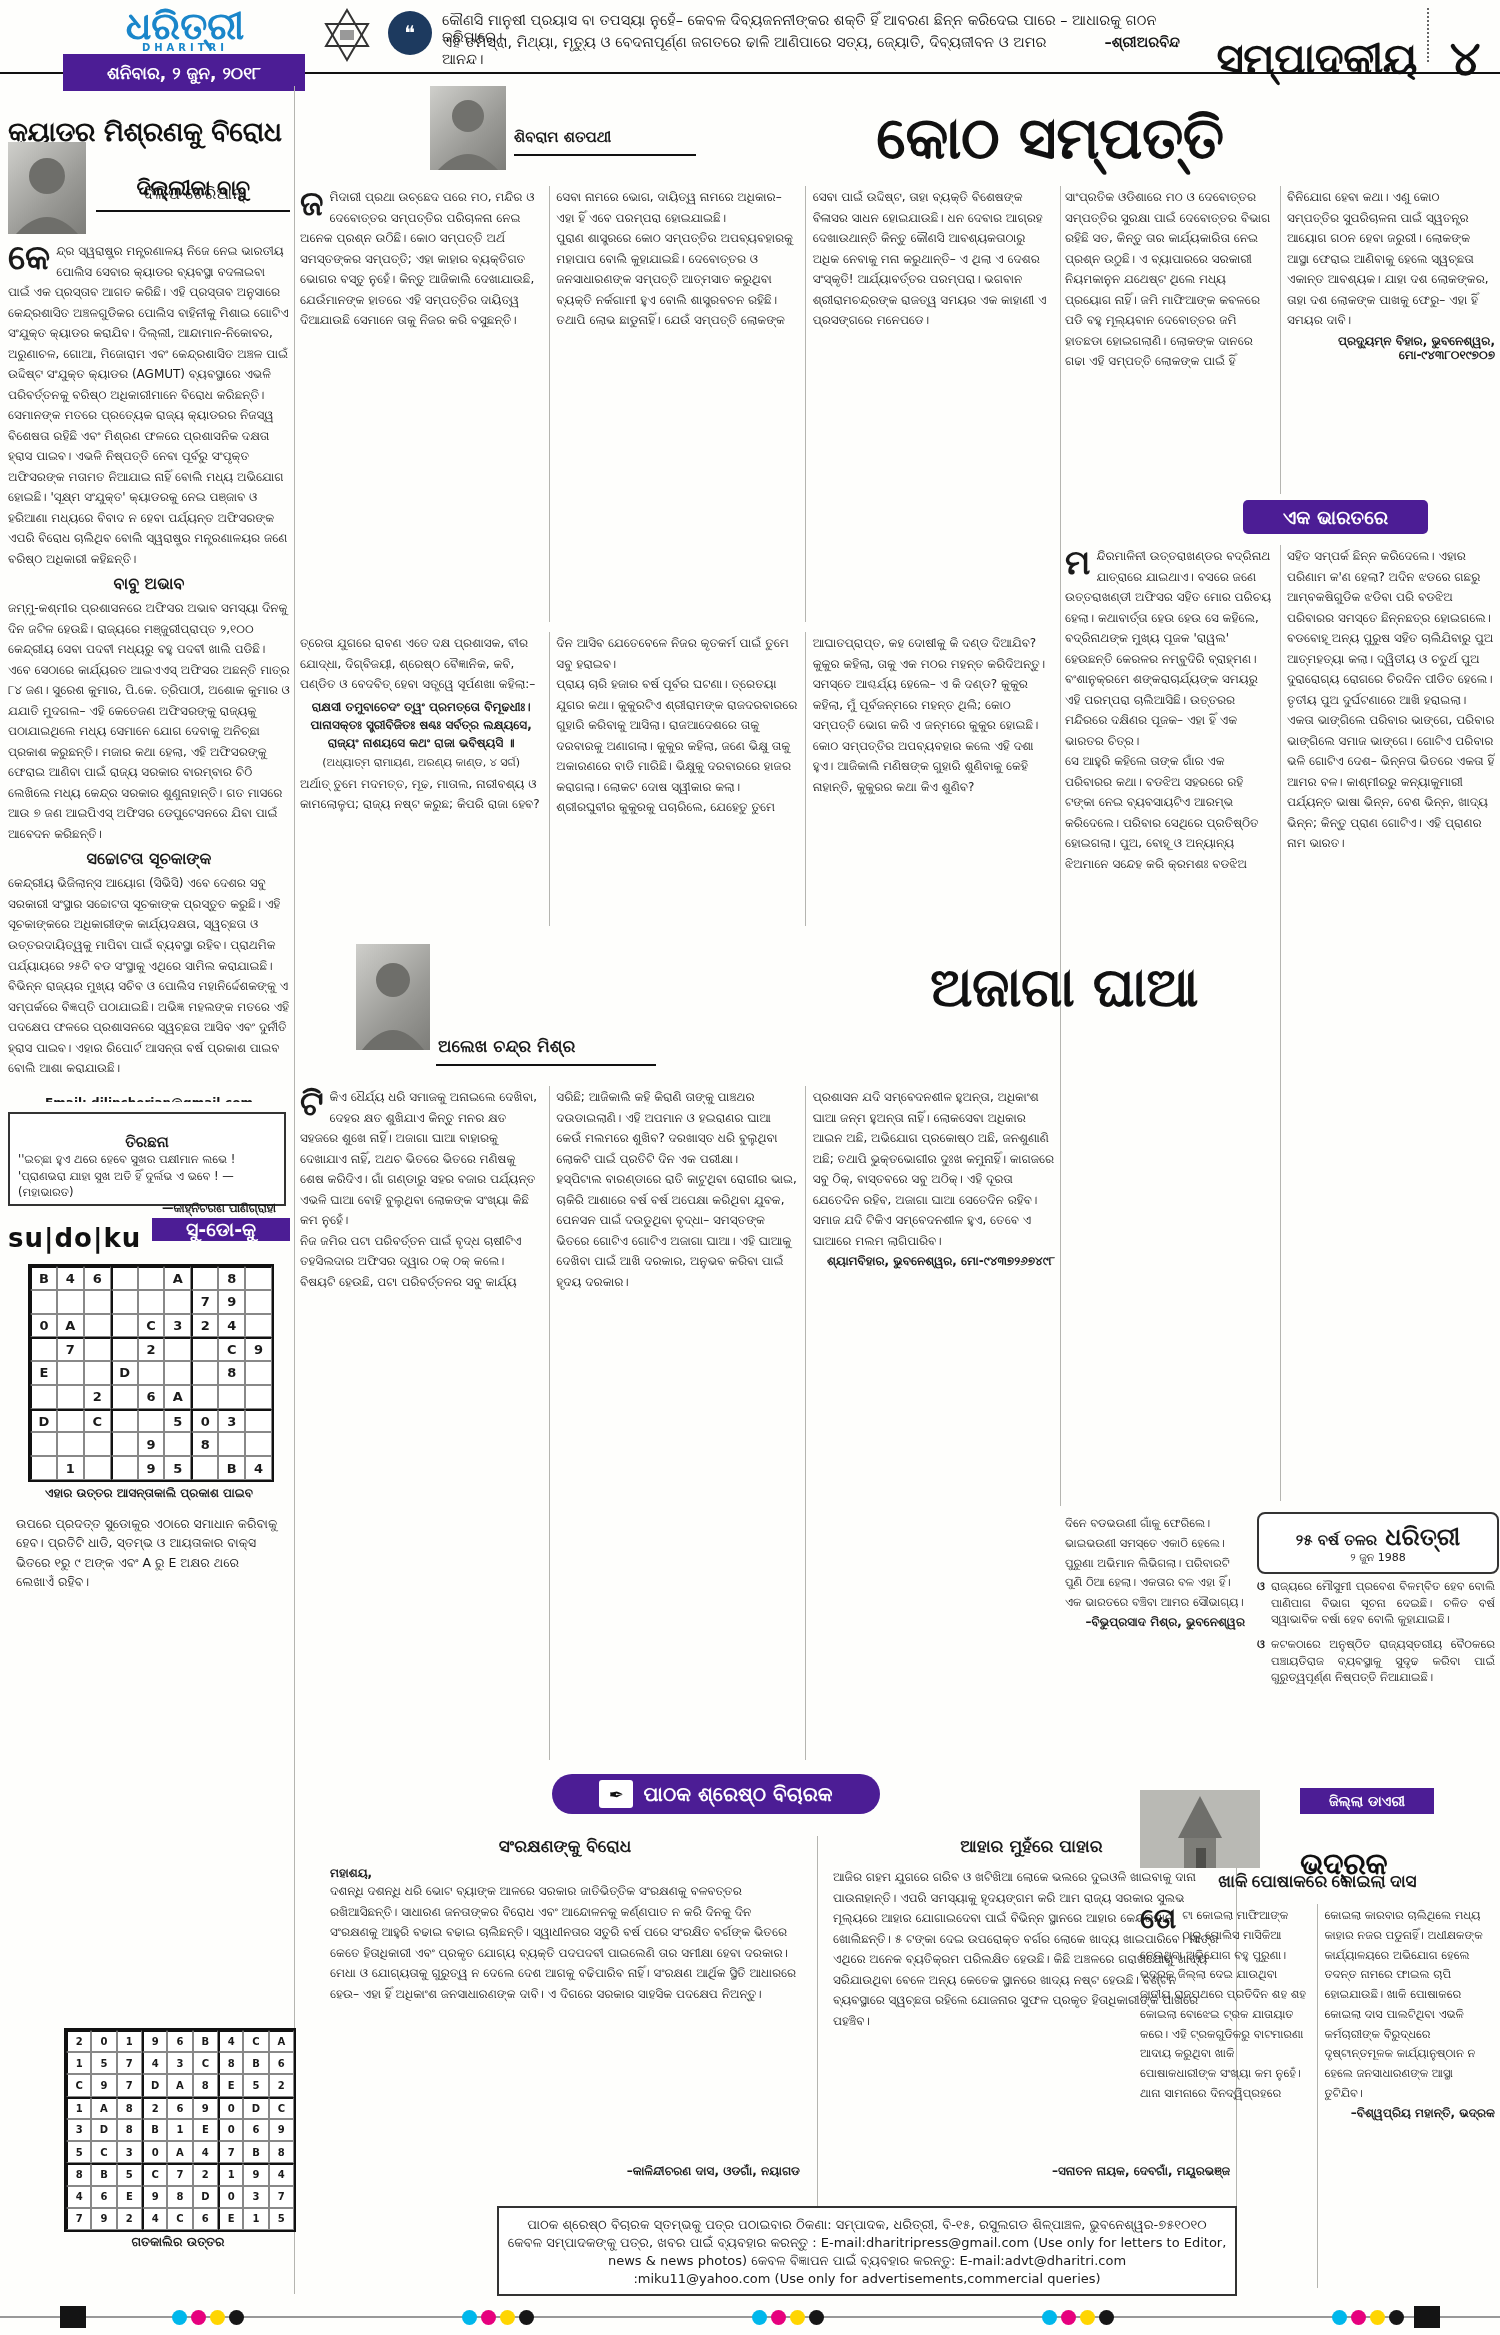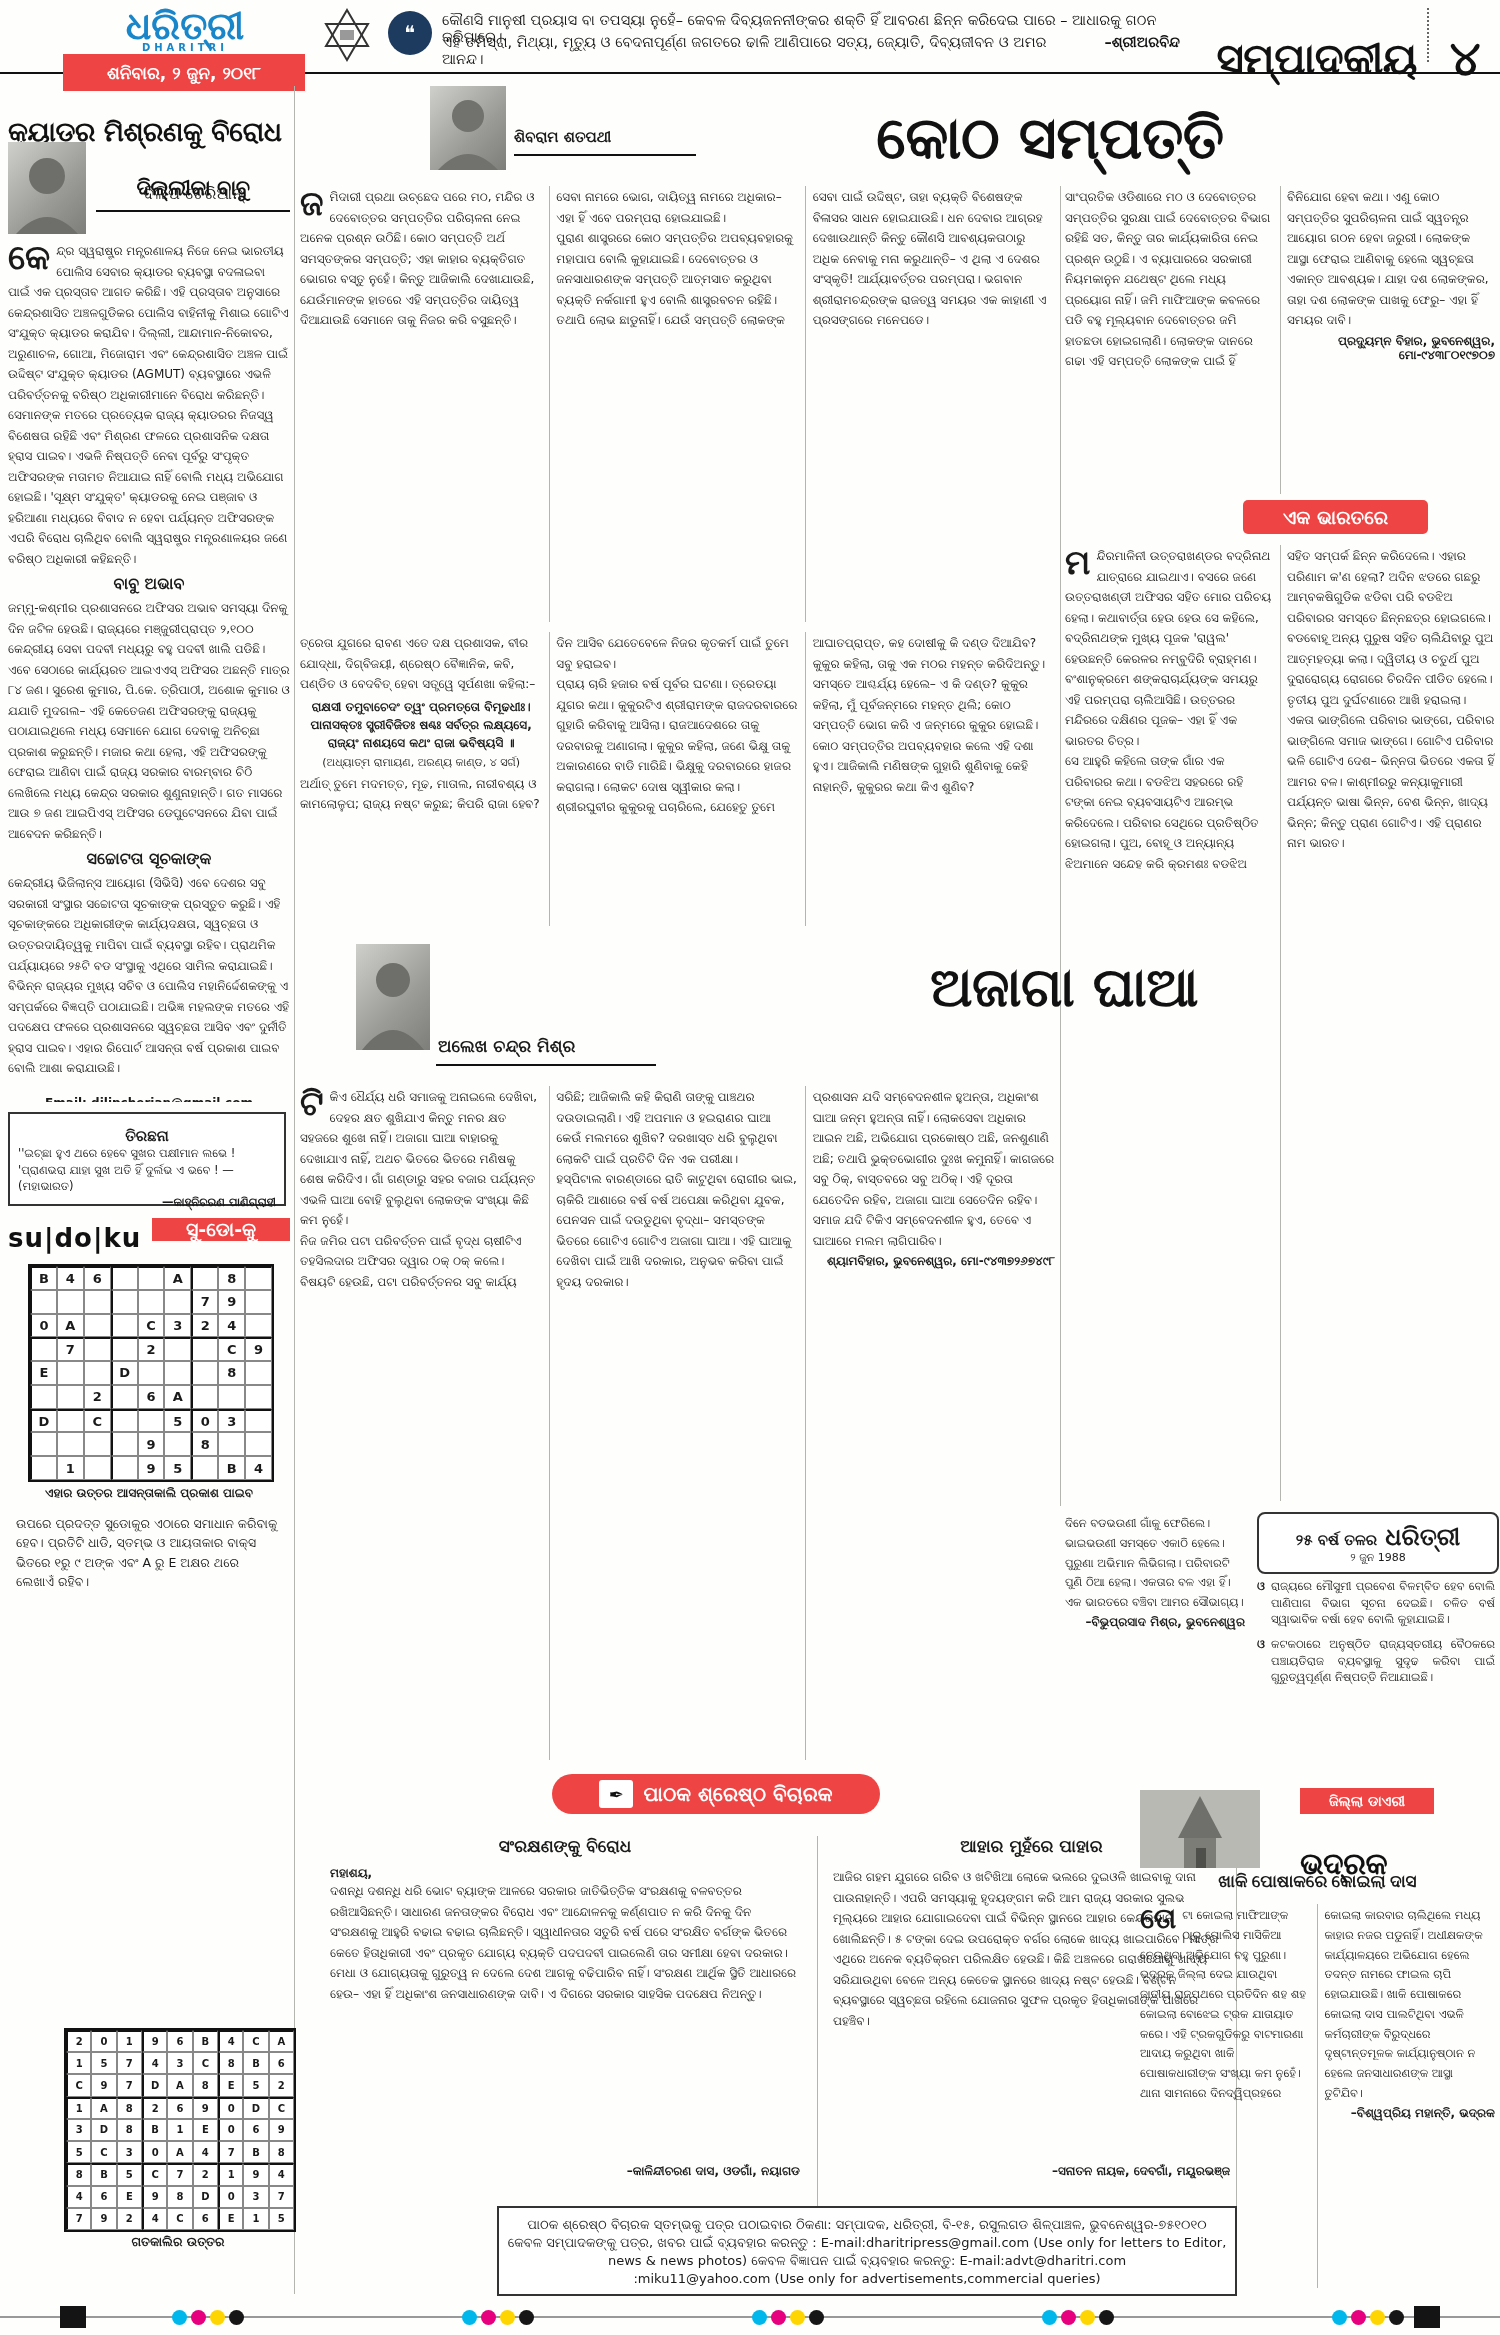--- a/index.html
+++ b/index.html
@@ -11,21 +11,21 @@
   .cols2{column-count:2;column-gap:14px;column-rule:1px solid #b5b5b0;}
   .dc{float:left;font-size:34px;font-weight:bold;line-height:.9;padding:2px 6px 0 0;}
   .subhead{font-weight:bold;font-size:16px;text-align:center;margin:6px 0 4px 0;display:block;}
   .sig{font-weight:bold;font-size:12px;text-align:right;display:block;margin-top:4px;}
   .verse{text-align:center;font-size:12px;line-height:1.5;white-space:pre-line;font-weight:bold;margin:4px 0;}
   .vsrc{text-align:center;font-size:11px;margin-bottom:4px;}
   .headline{font-weight:bold;color:#111;letter-spacing:-.5px;margin-top:28px;}
   .photo{background:linear-gradient(135deg,#cfcfcb,#9a9a96 60%,#7d7d79);overflow:hidden;}
   .rule{background:#111;}
   .vline{background:#b5b5b0;width:1px;}
-  .chip{background:#ef4444;color:#fff;font-weight:bold;display:flex;align-items:center;justify-content:center;}
+  .chip{background:#4c1d95;color:#fff;font-weight:bold;display:flex;align-items:center;justify-content:center;}
   .grid{display:grid;background:#fff;border:2.5px solid #111;}
   .gcell{border:1px solid #888;display:flex;align-items:center;justify-content:center;font-weight:bold;}
   .boxed{border:2px solid #333;background:#fff;}
   .centered{display:flex;align-items:center;justify-content:center;}
 </style>
 </head>
 <body>
 
 <div id="page">
 
@@ -65,21 +65,21 @@
   <div class="abs" style="left:8px;top:240px;width:282px;height:862px;overflow:hidden;">
     <span class="dc">କେ</span>
     <span class="bodytext">ନ୍ଦ୍ର ସ୍ୱରାଷ୍ଟ୍ର ମନ୍ତ୍ରଣାଳୟ ନିଜେ ନେଇ ଭାରତୀୟ ପୋଲିସ ସେବାର କ୍ୟାଡର ବ୍ୟବସ୍ଥା ବଦଳାଇବା ପାଇଁ ଏକ ପ୍ରସ୍ତାବ ଆଗତ କରିଛି। ଏହି ପ୍ରସ୍ତାବ ଅନୁସାରେ କେନ୍ଦ୍ରଶାସିତ ଅଞ୍ଚଳଗୁଡିକର ପୋଲିସ ବାହିନୀକୁ ମିଶାଇ ଗୋଟିଏ ସଂଯୁକ୍ତ କ୍ୟାଡର କରାଯିବ। ଦିଲ୍ଲୀ, ଆନ୍ଦାମାନ-ନିକୋବର, ଅରୁଣାଚଳ, ଗୋଆ, ମିଜୋରାମ ଏବଂ କେନ୍ଦ୍ରଶାସିତ ଅଞ୍ଚଳ ପାଇଁ ଉଦ୍ଦିଷ୍ଟ ସଂଯୁକ୍ତ କ୍ୟାଡର (AGMUT) ବ୍ୟବସ୍ଥାରେ ଏଭଳି ପରିବର୍ତ୍ତନକୁ ବରିଷ୍ଠ ଅଧିକାରୀମାନେ ବିରୋଧ କରିଛନ୍ତି। ସେମାନଙ୍କ ମତରେ ପ୍ରତ୍ୟେକ ରାଜ୍ୟ କ୍ୟାଡରର ନିଜସ୍ୱ ବିଶେଷତା ରହିଛି ଏବଂ ମିଶ୍ରଣ ଫଳରେ ପ୍ରଶାସନିକ ଦକ୍ଷତା ହ୍ରାସ ପାଇବ। ଏଭଳି ନିଷ୍ପତ୍ତି ନେବା ପୂର୍ବରୁ ସଂପୃକ୍ତ ଅଫିସରଙ୍କ ମତାମତ ନିଆଯାଇ ନାହିଁ ବୋଲି ମଧ୍ୟ ଅଭିଯୋଗ ହୋଇଛି। 'ସୂକ୍ଷ୍ମ ସଂଯୁକ୍ତ' କ୍ୟାଡରକୁ ନେଇ ପଞ୍ଜାବ ଓ ହରିଆଣା ମଧ୍ୟରେ ବିବାଦ ନ ହେବା ପର୍ଯ୍ୟନ୍ତ ଅଫିସରଙ୍କ ଏପରି ବିରୋଧ ଚାଲିଥିବ ବୋଲି ସ୍ୱରାଷ୍ଟ୍ର ମନ୍ତ୍ରଣାଳୟର ଜଣେ ବରିଷ୍ଠ ଅଧିକାରୀ କହିଛନ୍ତି।</span>
     <span class="subhead">ବାବୁ ଅଭାବ</span>
     <span class="bodytext">ଜମ୍ମୁ-କଶ୍ମୀର ପ୍ରଶାସନରେ ଅଫିସର ଅଭାବ ସମସ୍ୟା ଦିନକୁ ଦିନ ଜଟିଳ ହେଉଛି। ରାଜ୍ୟରେ ମଞ୍ଜୁରୀପ୍ରାପ୍ତ ୨,୧୦୦ କେନ୍ଦ୍ରୀୟ ସେବା ପଦବୀ ମଧ୍ୟରୁ ବହୁ ପଦବୀ ଖାଲି ପଡିଛି। ଏବେ ସେଠାରେ କାର୍ଯ୍ୟରତ ଆଇଏଏସ୍ ଅଫିସର ଅଛନ୍ତି ମାତ୍ର ୮୪ ଜଣ। ସୁରେଶ କୁମାର, ପି.କେ. ତ୍ରିପାଠୀ, ଅଶୋକ କୁମାର ଓ ଯଯାତି ମୁଦଗଲ– ଏହି କେତେଜଣ ଅଫିସରଙ୍କୁ ରାଜ୍ୟକୁ ପଠାଯାଇଥିଲେ ମଧ୍ୟ ସେମାନେ ଯୋଗ ଦେବାକୁ ଅନିଚ୍ଛା ପ୍ରକାଶ କରୁଛନ୍ତି। ମଜାର କଥା ହେଲା, ଏହି ଅଫିସରଙ୍କୁ ଫେରାଇ ଆଣିବା ପାଇଁ ରାଜ୍ୟ ସରକାର ବାରମ୍ବାର ଚିଠି ଲେଖିଲେ ମଧ୍ୟ କେନ୍ଦ୍ର ସରକାର ଶୁଣୁନାହାନ୍ତି। ଗତ ମାସରେ ଆଉ ୭ ଜଣ ଆଇପିଏସ୍ ଅଫିସର ଡେପୁଟେସନରେ ଯିବା ପାଇଁ ଆବେଦନ କରିଛନ୍ତି।</span>
     <span class="subhead">ସଚ୍ଚୋଟତା ସୂଚକାଙ୍କ</span>
     <span class="bodytext">କେନ୍ଦ୍ରୀୟ ଭିଜିଲାନ୍ସ ଆୟୋଗ (ସିଭିସି) ଏବେ ଦେଶର ସବୁ ସରକାରୀ ସଂସ୍ଥାର ସଚ୍ଚୋଟତା ସୂଚକାଙ୍କ ପ୍ରସ୍ତୁତ କରୁଛି। ଏହି ସୂଚକାଙ୍କରେ ଅଧିକାରୀଙ୍କ କାର୍ଯ୍ୟଦକ୍ଷତା, ସ୍ୱଚ୍ଛତା ଓ ଉତ୍ତରଦାୟିତ୍ୱକୁ ମାପିବା ପାଇଁ ବ୍ୟବସ୍ଥା ରହିବ। ପ୍ରାଥମିକ ପର୍ଯ୍ୟାୟରେ ୨୫ଟି ବଡ ସଂସ୍ଥାକୁ ଏଥିରେ ସାମିଲ କରାଯାଇଛି। ବିଭିନ୍ନ ରାଜ୍ୟର ମୁଖ୍ୟ ସଚିବ ଓ ପୋଲିସ ମହାନିର୍ଦ୍ଦେଶକଙ୍କୁ ଏ ସମ୍ପର୍କରେ ବିଜ୍ଞପ୍ତି ପଠାଯାଇଛି। ଅଭିଜ୍ଞ ମହଲଙ୍କ ମତରେ ଏହି ପଦକ୍ଷେପ ଫଳରେ ପ୍ରଶାସନରେ ସ୍ୱଚ୍ଛତା ଆସିବ ଏବଂ ଦୁର୍ନୀତି ହ୍ରାସ ପାଇବ। ଏହାର ରିପୋର୍ଟ ଆସନ୍ତା ବର୍ଷ ପ୍ରକାଶ ପାଇବ ବୋଲି ଆଶା କରାଯାଉଛି।</span>
     <span style="display:block;font-weight:bold;font-size:12px;margin-top:18px;text-align:center;">Email: dilipcherian@gmail.com</span>
   </div>
 
-  <div class="abs boxed" style="left:8px;top:1112px;width:278px;height:94px;padding:13px 8px;box-sizing:border-box;">
+  <div class="abs boxed" style="left:8px;top:1112px;width:278px;height:94px;padding:19px 8px;box-sizing:border-box;">
     <div style="font-weight:bold;font-size:15px;text-align:center;">ତିରଛନା</div>
     <div style="font-size:11.5px;line-height:1.45;">''ଇଚ୍ଛା ହୁଏ ଥରେ ହେବେ ସୁଖର ପକ୍ଷୀମାନ ଲଭେ !</div>
     <div style="font-size:11.5px;line-height:1.45;">'ପ୍ରାଣଭରା ଯାହା ସୁଖ ଅତି ହିଁ ଦୁର୍ଲଭ ଏ ଭବେ !  —(ମହାଭାରତ)</div>
     <div style="font-size:11.5px;font-weight:bold;text-align:right;">—କାହ୍ନିଚରଣ ପାଣିଗ୍ରାହୀ</div>
   </div>
 
   <div class="abs" style="left:8px;top:1218px;width:140px;height:40px;font-size:26px;font-weight:bold;letter-spacing:1px;color:#111;display:flex;align-items:center;">su|do|ku</div>
   <div class="abs chip" style="left:152px;top:1218px;width:138px;height:23px;font-size:19px;">ସୁ-ଡୋ-କୁ</div>
   <div id="sudoku-grid" class="abs grid" style="left:28px;top:1264px;width:242px;height:214px;grid-template-columns:repeat(9,1fr);grid-template-rows:repeat(9,1fr);">
       <div class="gcell" style="font-size: 13px; border-left: 2px solid rgb(17, 17, 17); border-top: 2px solid rgb(17, 17, 17);">B</div>

